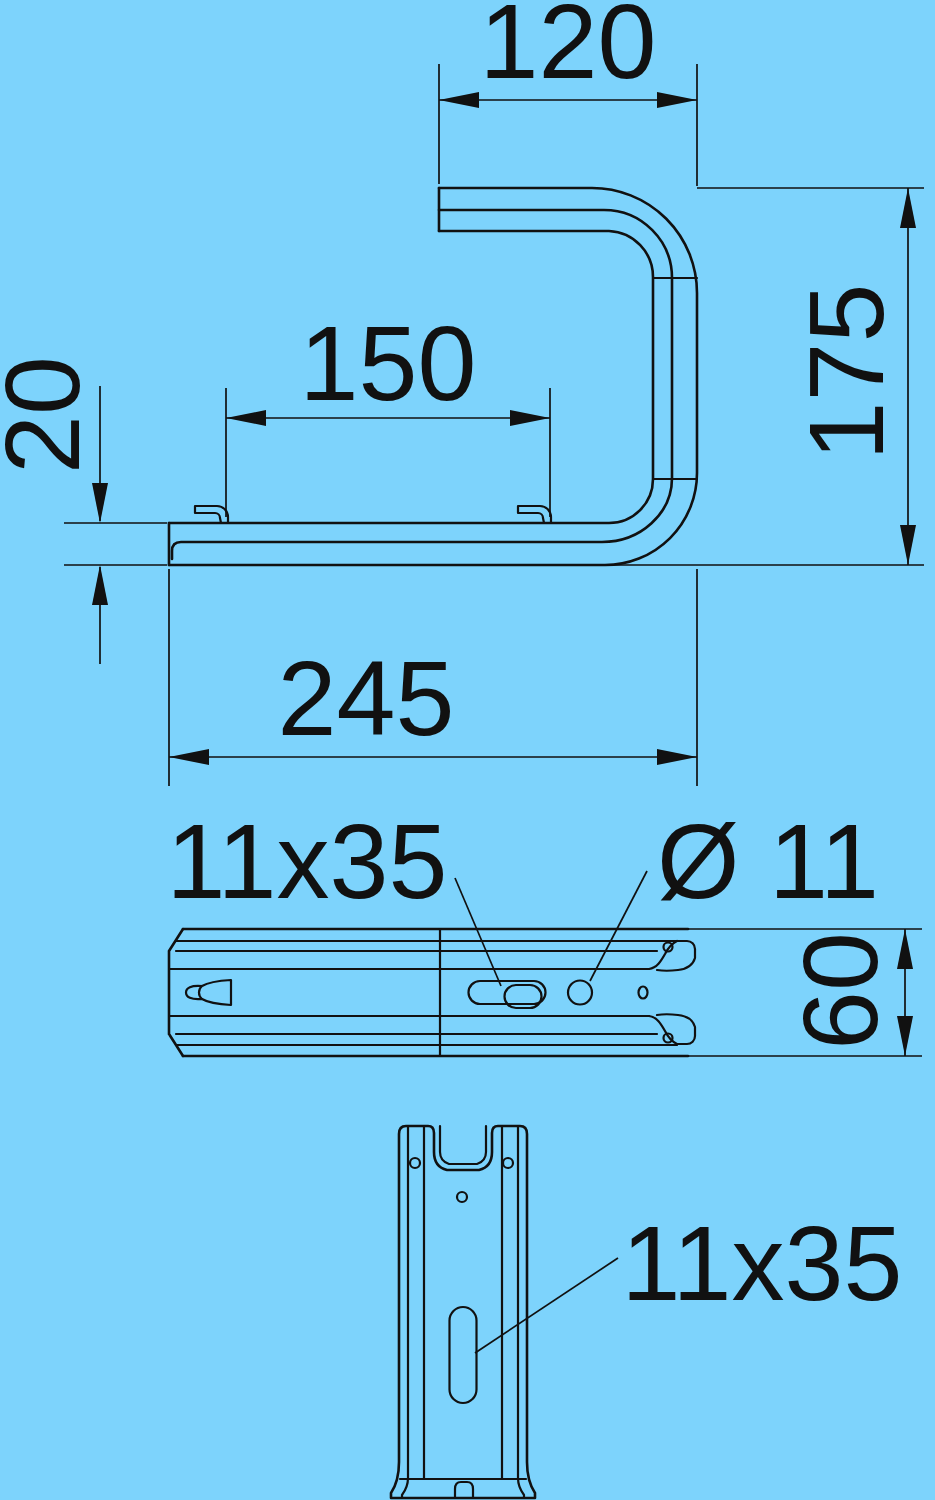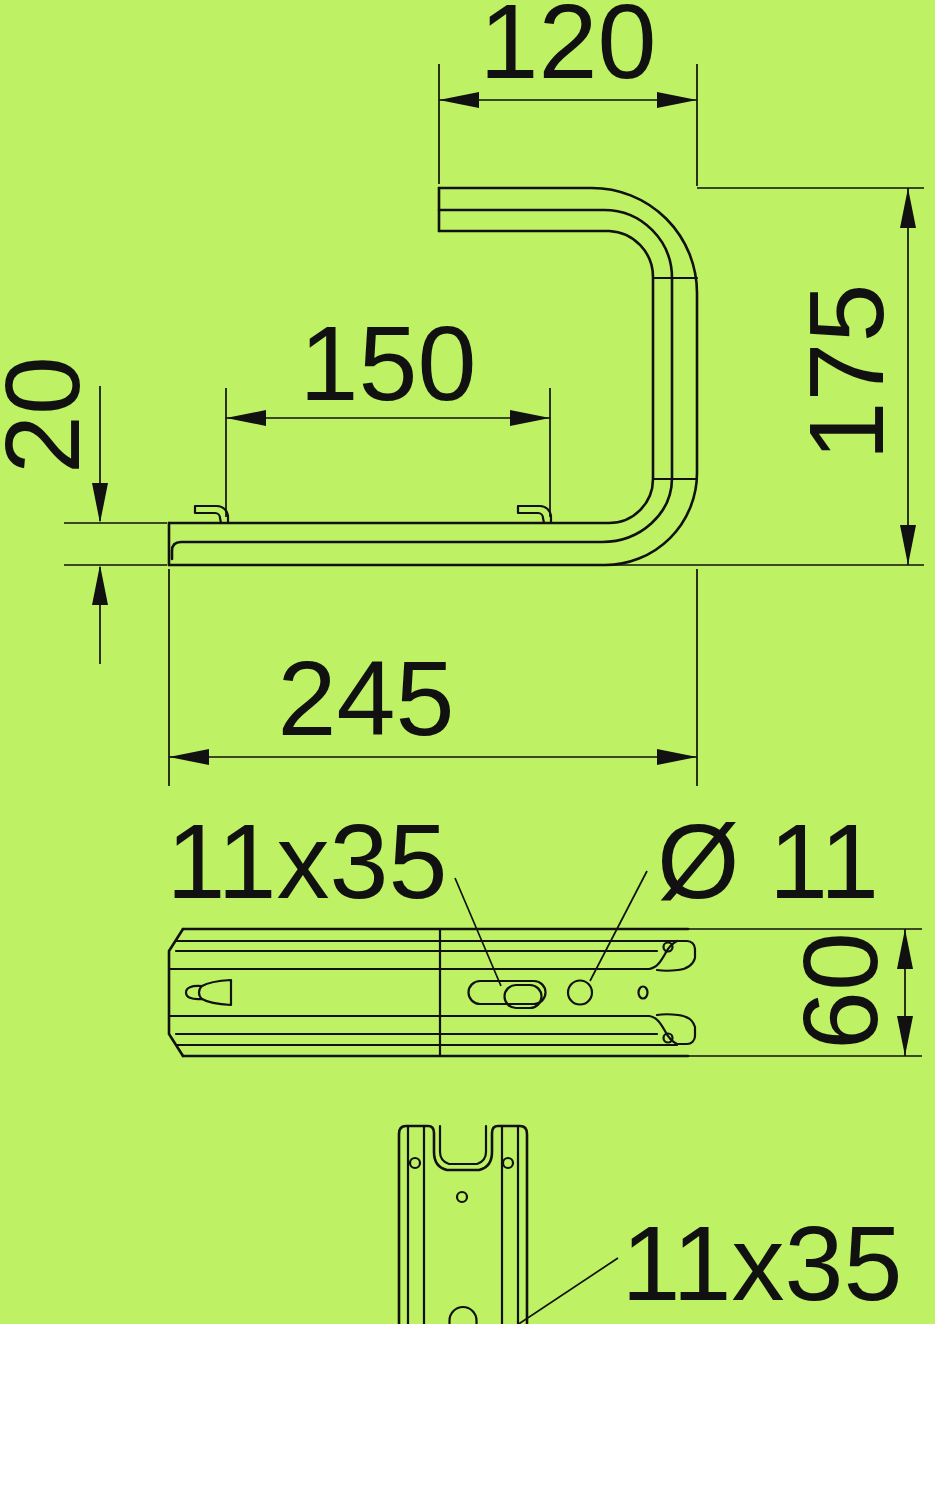--- a/index.html
+++ b/index.html
@@ -1,16 +1,16 @@
 <!DOCTYPE html>
 <html><head>
 <meta charset="utf-8">
 <style>
   html,body{margin:0;padding:0;background:#fff;}
-  #stage{position:relative;width:935px;height:1324px;background:#bef264;overflow:hidden;
+  #stage{position:relative;width:935px;height:1500px;background:#7dd3fc;overflow:hidden;
          font-family:"Liberation Sans", sans-serif;}
   svg{display:block;}
   .obj{stroke:#111;stroke-width:2.6;fill:none;stroke-linecap:round;stroke-linejoin:round;}
   .objthin{stroke:#111;stroke-width:2.2;fill:none;stroke-linecap:round;stroke-linejoin:round;}
   .dim{stroke:#111;stroke-width:1.7;fill:none;stroke-linecap:butt;}
   .arr{fill:#111;stroke:none;}
   .dimtext{fill:#111;font-size:106px;font-family:"Liberation Sans", sans-serif;}
 </style>
 </head>
 <body>

